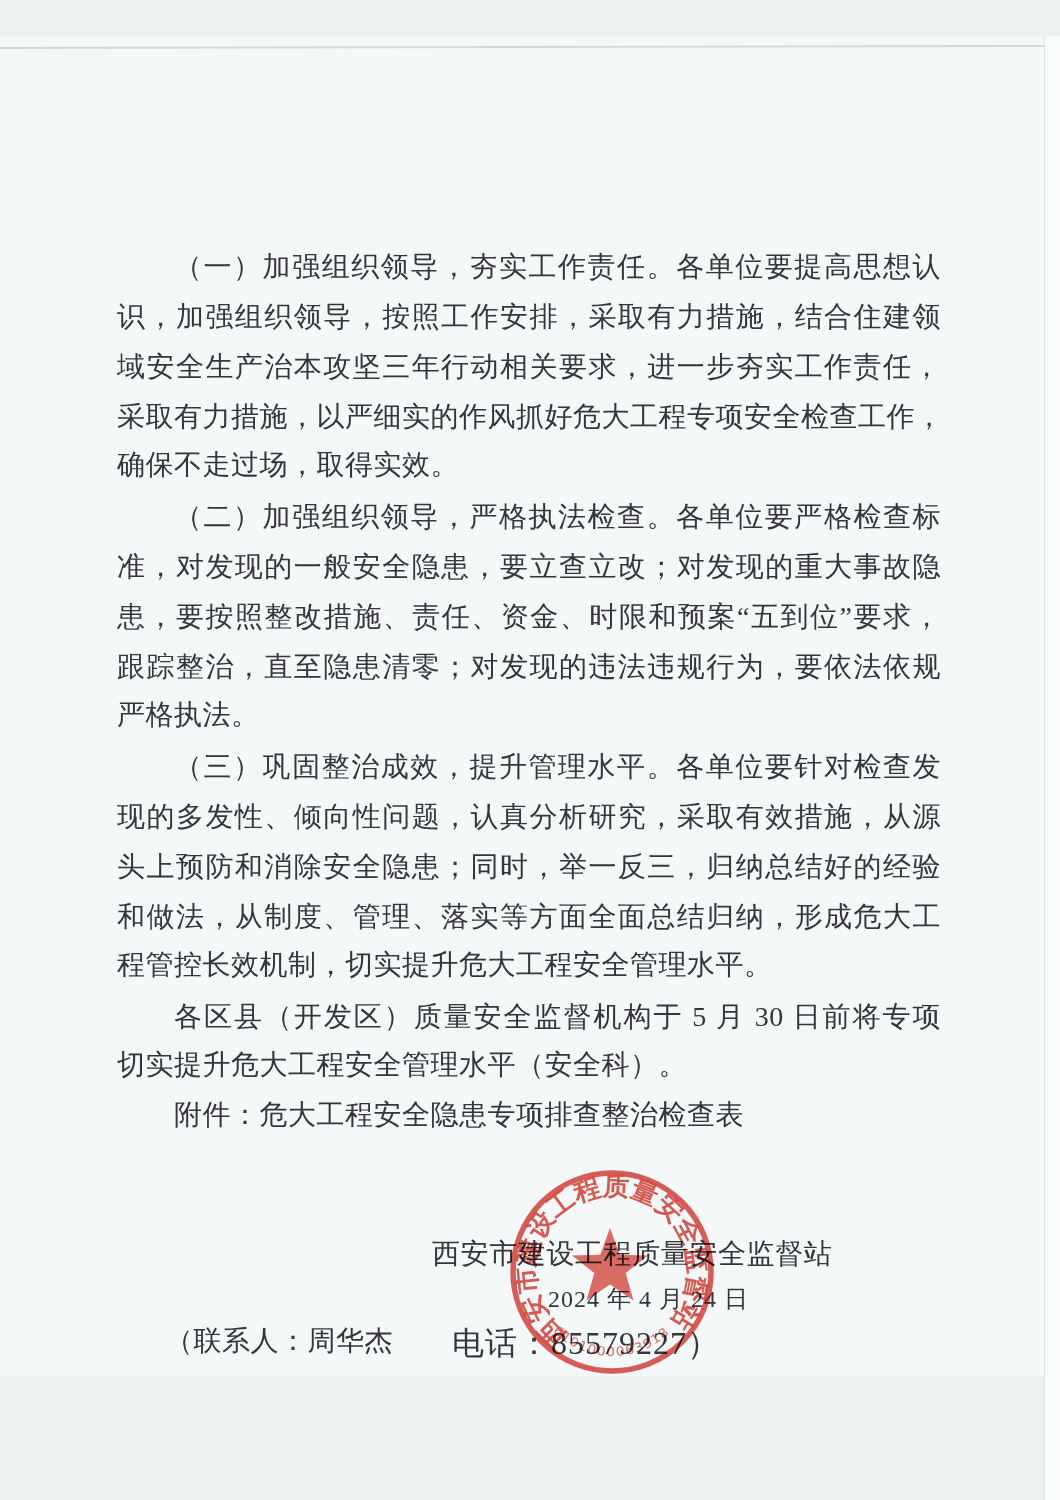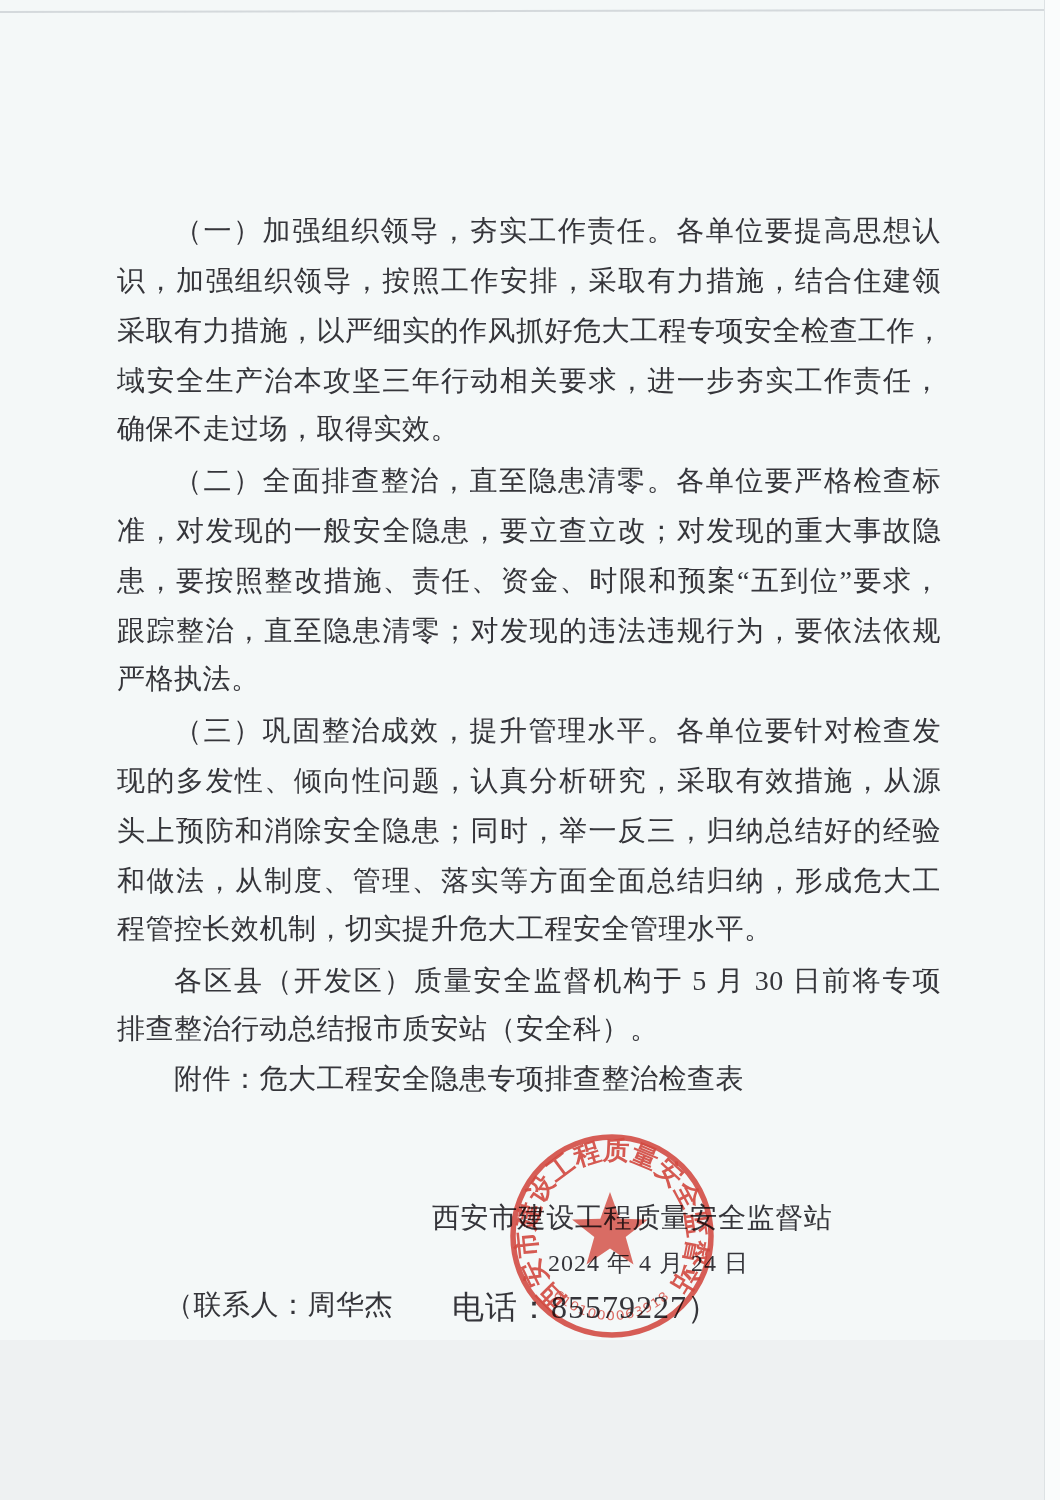--- a/index.html
+++ b/index.html
@@ -6,20 +6,21 @@
   html, body { width: 1060px; height: 1500px; overflow: hidden; }
   body {
     font-family: "Liberation Serif", "DejaVu Serif", serif;
     background: #eef1f2;
   }
   .page {
     position: relative;
     width: 1060px;
     height: 1340px;
     background: #f4f8f8;
+    margin-top: 36px;
   }
   
   .scan-top-line {
     position: absolute;
     left: 0; top: 10px;
     width: 1046px; height: 2px;
     background: #c9cfd3;
     opacity: .75;
     transform: rotate(-0.12deg);
   }
@@ -76,35 +77,35 @@
 <body>
 
 <div class="page">
 
   <div class="scan-top-line"></div>
   <div class="scan-right-strip"></div>
 
   <div class="doc-body">
     <div class="line indent">（一）加强组织领导，夯实工作责任。各单位要提高思想认</div>
     <div class="line">识，加强组织领导，按照工作安排，采取有力措施，结合住建领</div>
+    <div class="line">域安全生产治本攻坚三年行动相关要求，进一步夯实工作责任，</div>
     <div class="line">采取有力措施，以严细实的作风抓好危大工程专项安全检查工作，</div>
-    <div class="line">域安全生产治本攻坚三年行动相关要求，进一步夯实工作责任，</div>
     <div class="line short">确保不走过场，取得实效。</div>
-    <div class="line indent">（二）全面排查整治，直至隐患清零。各单位要严格检查标</div>
+    <div class="line indent">（二）加强组织领导，严格执法检查。各单位要严格检查标</div>
     <div class="line">准，对发现的一般安全隐患，要立查立改；对发现的重大事故隐</div>
     <div class="line">患，要按照整改措施、责任、资金、时限和预案“五到位”要求，</div>
     <div class="line">跟踪整治，直至隐患清零；对发现的违法违规行为，要依法依规</div>
     <div class="line short">严格执法。</div>
     <div class="line indent">（三）巩固整治成效，提升管理水平。各单位要针对检查发</div>
     <div class="line">现的多发性、倾向性问题，认真分析研究，采取有效措施，从源</div>
     <div class="line">头上预防和消除安全隐患；同时，举一反三，归纳总结好的经验</div>
     <div class="line">和做法，从制度、管理、落实等方面全面总结归纳，形成危大工</div>
     <div class="line short">程管控长效机制，切实提升危大工程安全管理水平。</div>
     <div class="line indent">各区县（开发区）质量安全监督机构于 5 月 30 日前将专项</div>
-    <div class="line short">排查整治行动总结报市质安站（安全科）。</div>
+    <div class="line short">切实提升危大工程安全管理水平（安全科）。</div>
     <div class="line indent short">附件：危大工程安全隐患专项排查整治检查表</div>
   </div>
 
   <div class="sig sig-org">西安市建设工程质量安全监督站</div>
   <div class="sig sig-date">2024 年 4 月 24 日</div>
   <div class="sig contact-left">（联系人：周华杰</div>
   <div class="sig contact-right">电话：85579227）</div>
 
   <svg class="seal-svg" viewBox="0 0 1060 1500" aria-hidden="true">
     <defs>

